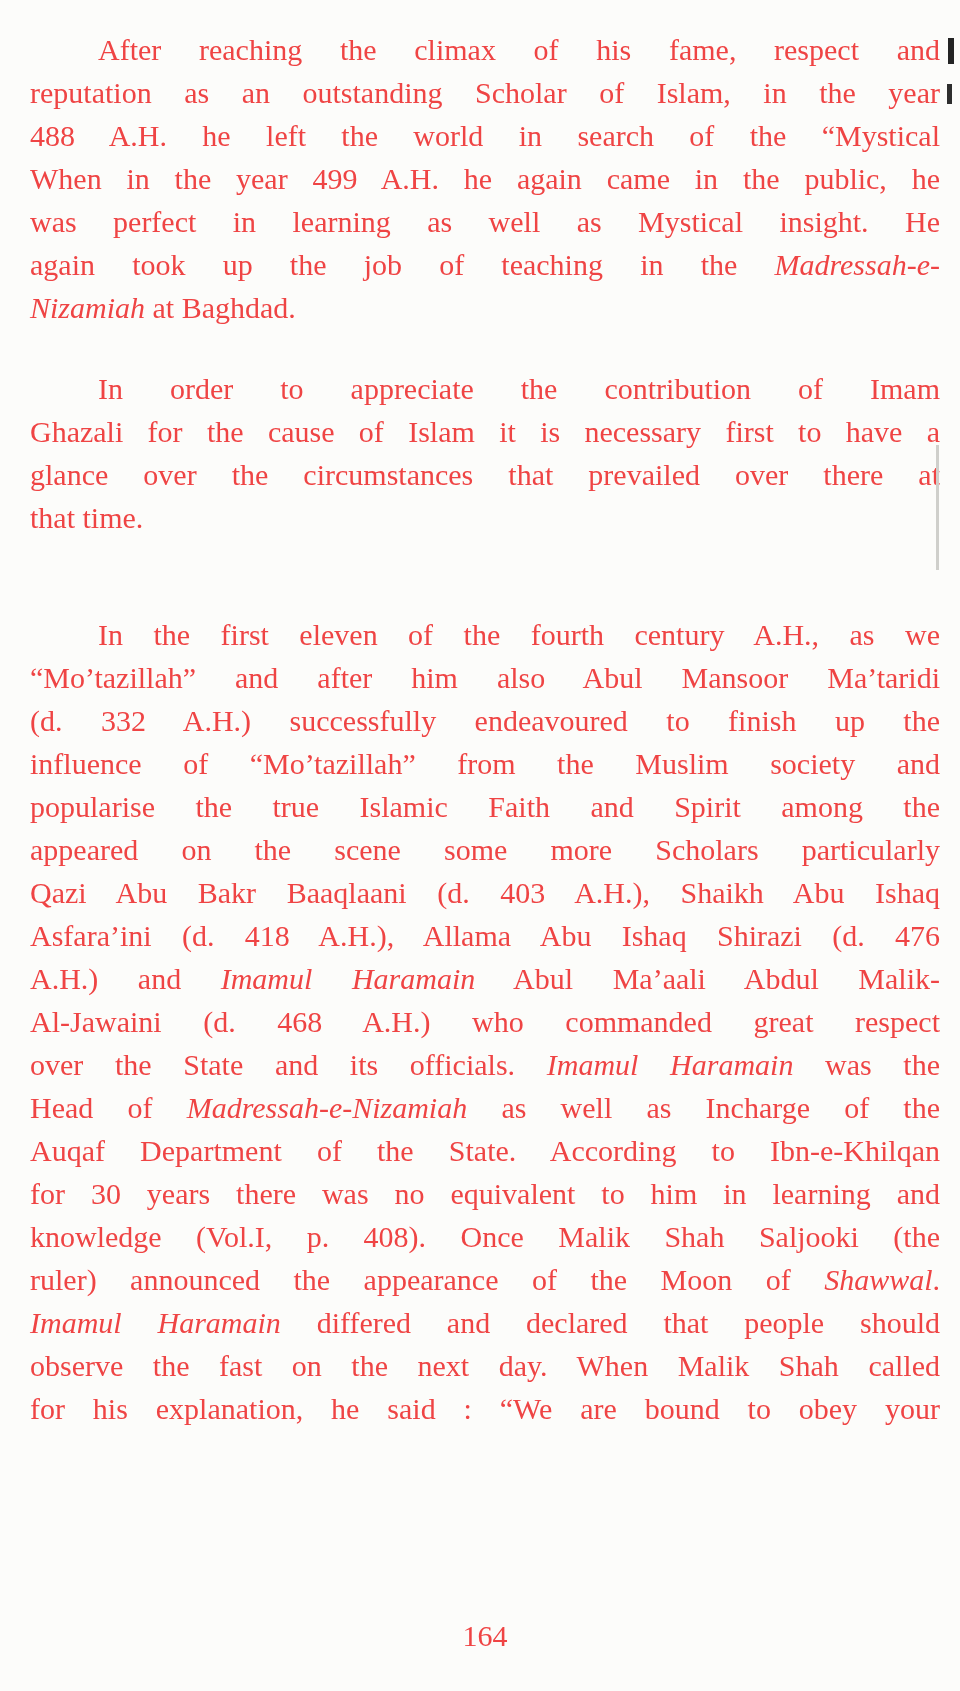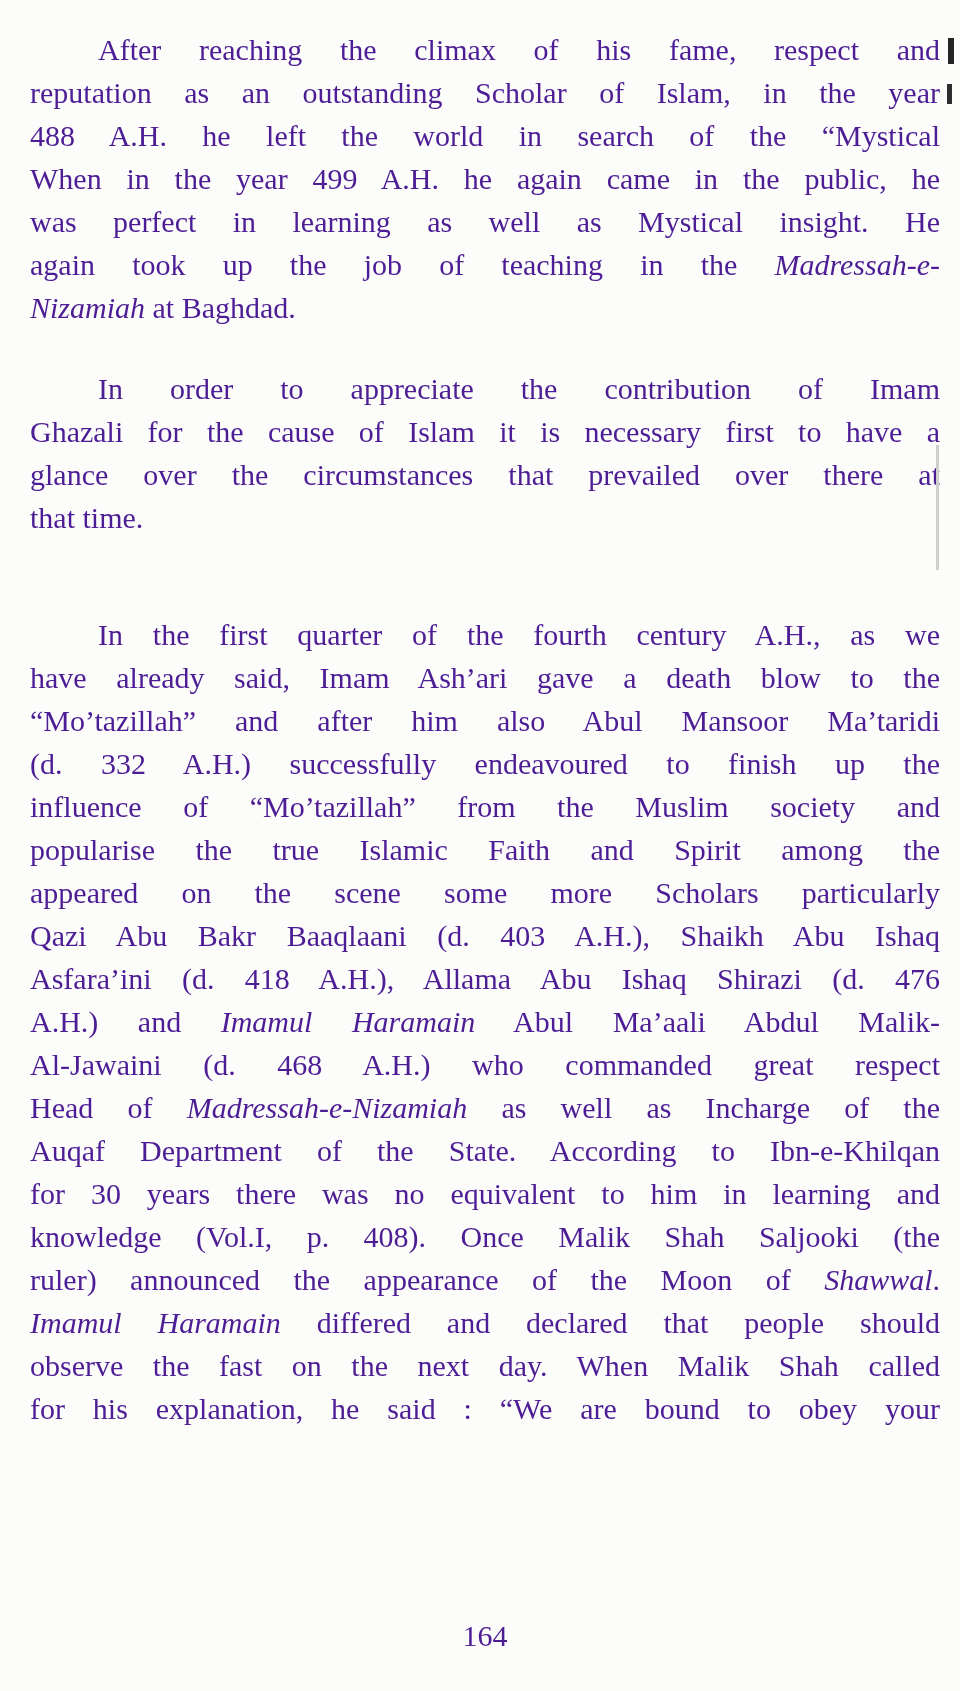--- a/index.html
+++ b/index.html
@@ -5,21 +5,21 @@
   html, body { margin: 0; padding: 0; }
   body { background: #e9e9e9; }
 
   .page {
     position: relative;
     width: 960px;
     height: 1691px;
     background: #fcfcfa;
     overflow: hidden;
     font-family: "Liberation Serif", "DejaVu Serif", serif;
-    color: #4c1d95;
+    color: #ef4444;
   }
 
   .text-block {
     position: absolute;
     top: 28px;
     left: 30px;
     width: 910px;
   }
 
   .paragraph { margin: 0; }
@@ -70,31 +70,31 @@
         <div class="line">again took up the job of teaching in the <i>Madressah-e-</i></div>
         <div class="line endline"><i>Nizamiah</i> at Baghdad.</div>
       </div>
       <div class="paragraph">
         <div class="line first">In order to appreciate the contribution of Imam</div>
         <div class="line">Ghazali for the cause of Islam it is necessary first to have a</div>
         <div class="line">glance over the circumstances that prevailed over there at</div>
         <div class="line endline">that time.</div>
       </div>
       <div class="paragraph">
-        <div class="line first">In the first quarter of the fourth century A.H., as we</div>
-        <div class="line">have already said, Imam Ash’ari gave a death blow to the</div>
+        <div class="line first">In the first eleven of the fourth century A.H., as we</div>
         <div class="line">“Mo’tazillah” and after him also Abul Mansoor Ma’taridi</div>
         <div class="line">(d. 332 A.H.) successfully endeavoured to finish up the</div>
         <div class="line">influence of “Mo’tazillah” from the Muslim society and</div>
         <div class="line">popularise the true Islamic Faith and Spirit among the</div>
         <div class="line">appeared on the scene some more Scholars particularly</div>
         <div class="line">Qazi Abu Bakr Baaqlaani (d. 403 A.H.), Shaikh Abu Ishaq</div>
         <div class="line">Asfara’ini (d. 418 A.H.), Allama Abu Ishaq Shirazi (d. 476</div>
         <div class="line">A.H.) and <i>Imamul Haramain</i> Abul Ma’aali Abdul Malik-</div>
         <div class="line">Al-Jawaini (d. 468 A.H.) who commanded great respect</div>
+        <div class="line">over the State and its officials. <i>Imamul Haramain</i> was the</div>
         <div class="line">Head of <i>Madressah-e-Nizamiah</i> as well as Incharge of the</div>
         <div class="line">Auqaf Department of the State. According to Ibn-e-Khilqan</div>
         <div class="line">for 30 years there was no equivalent to him in learning and</div>
         <div class="line">knowledge (Vol.I, p. 408). Once Malik Shah Saljooki (the</div>
         <div class="line">ruler) announced the appearance of the Moon of <i>Shawwal</i>.</div>
         <div class="line"><i>Imamul Haramain</i> differed and declared that people should</div>
         <div class="line">observe the fast on the next day. When Malik Shah called</div>
         <div class="line">for his explanation, he said : “We are bound to obey your</div>
       </div>
     </div>

